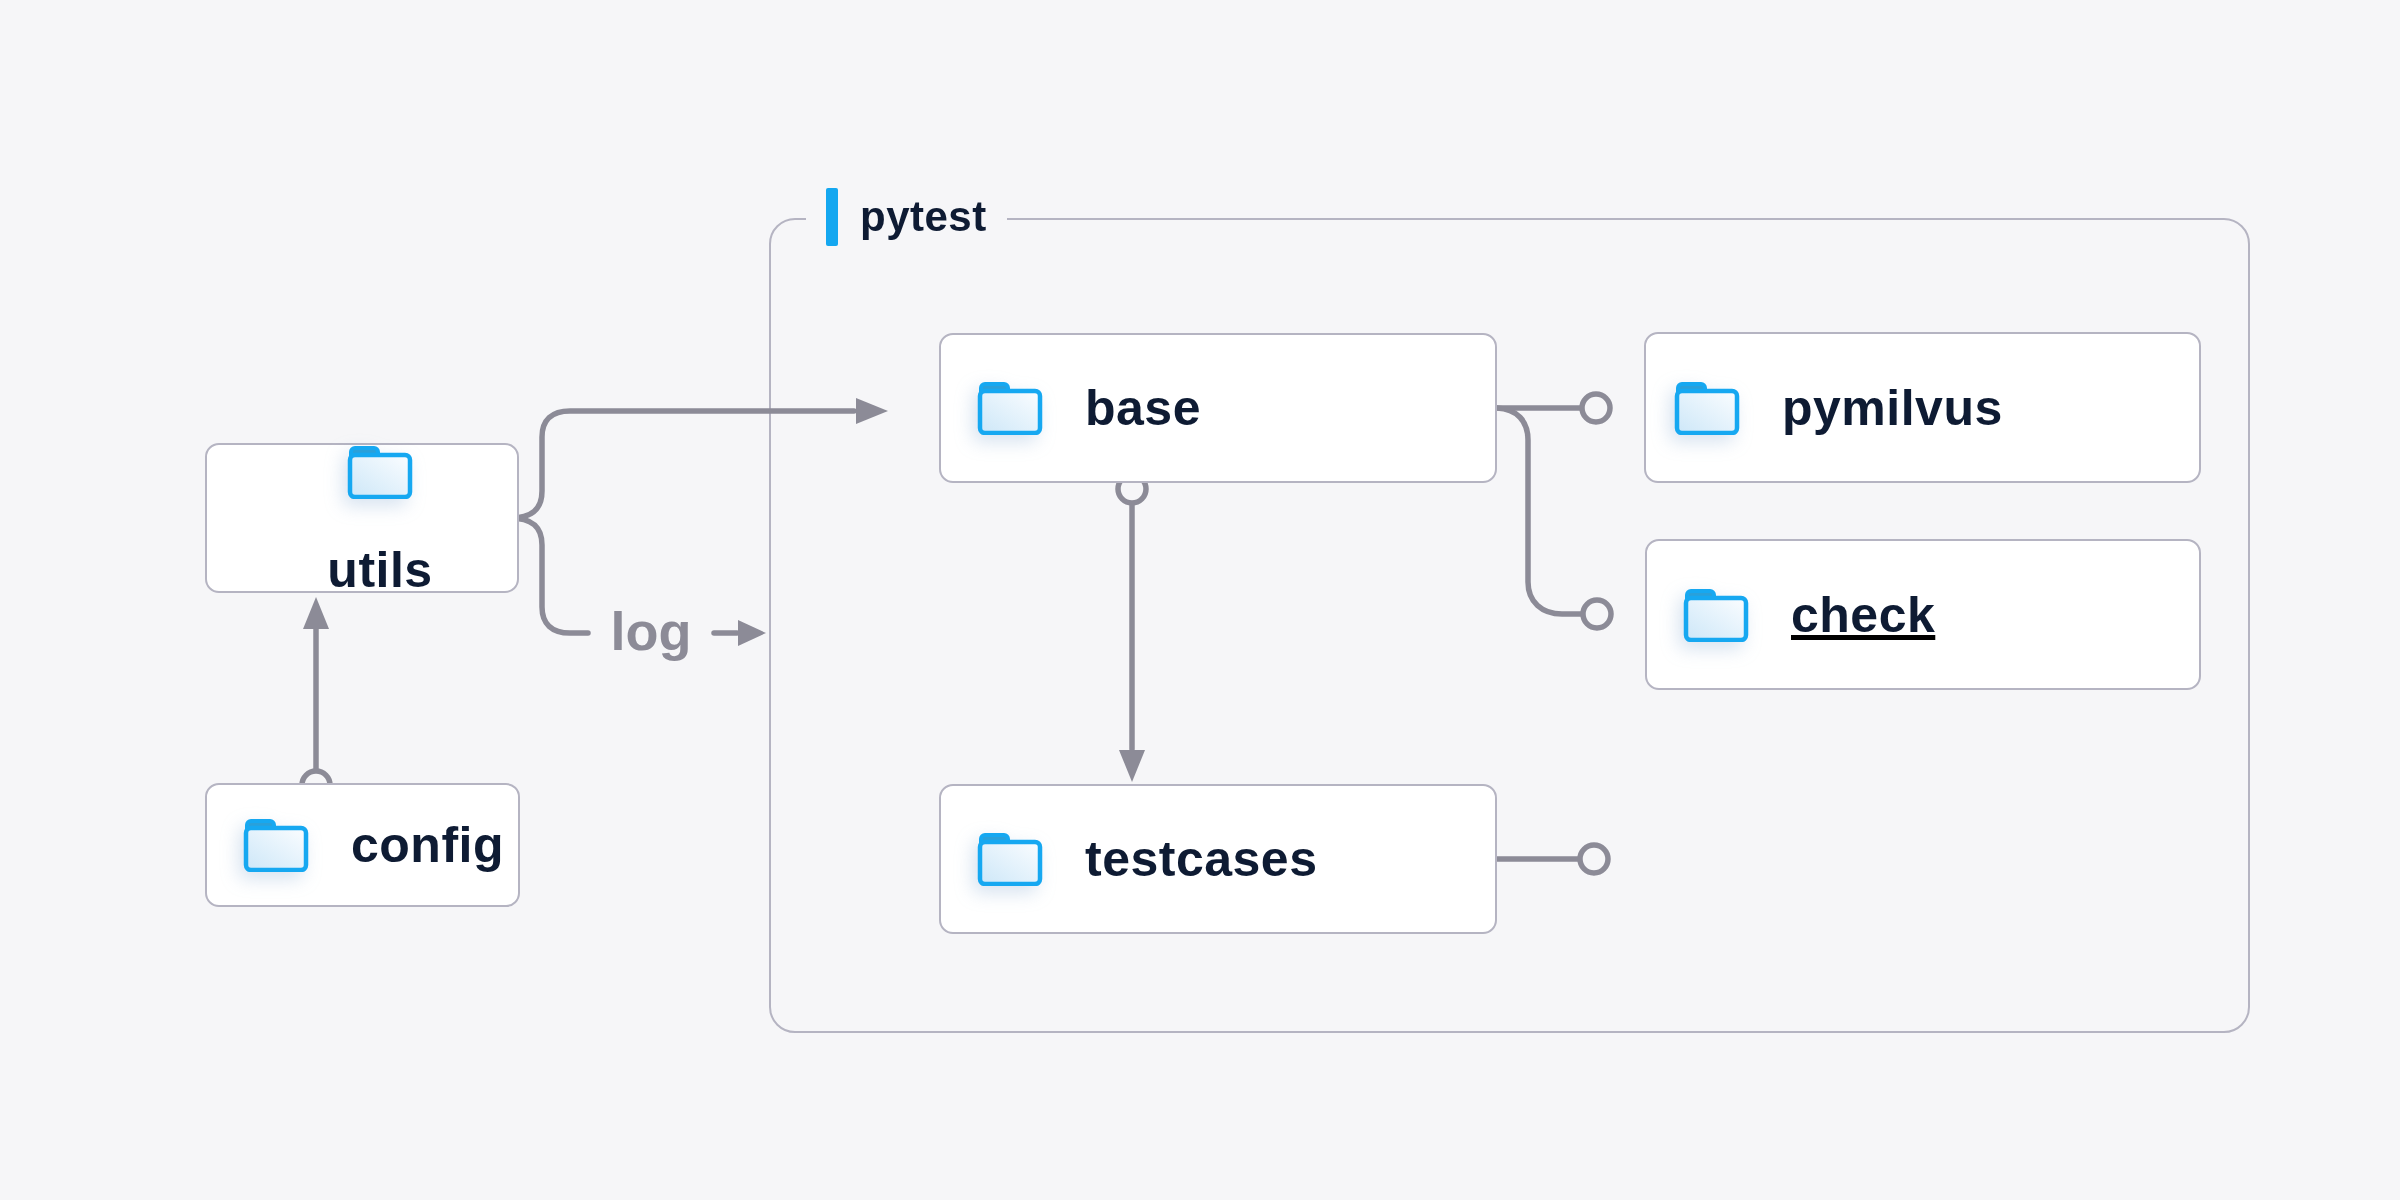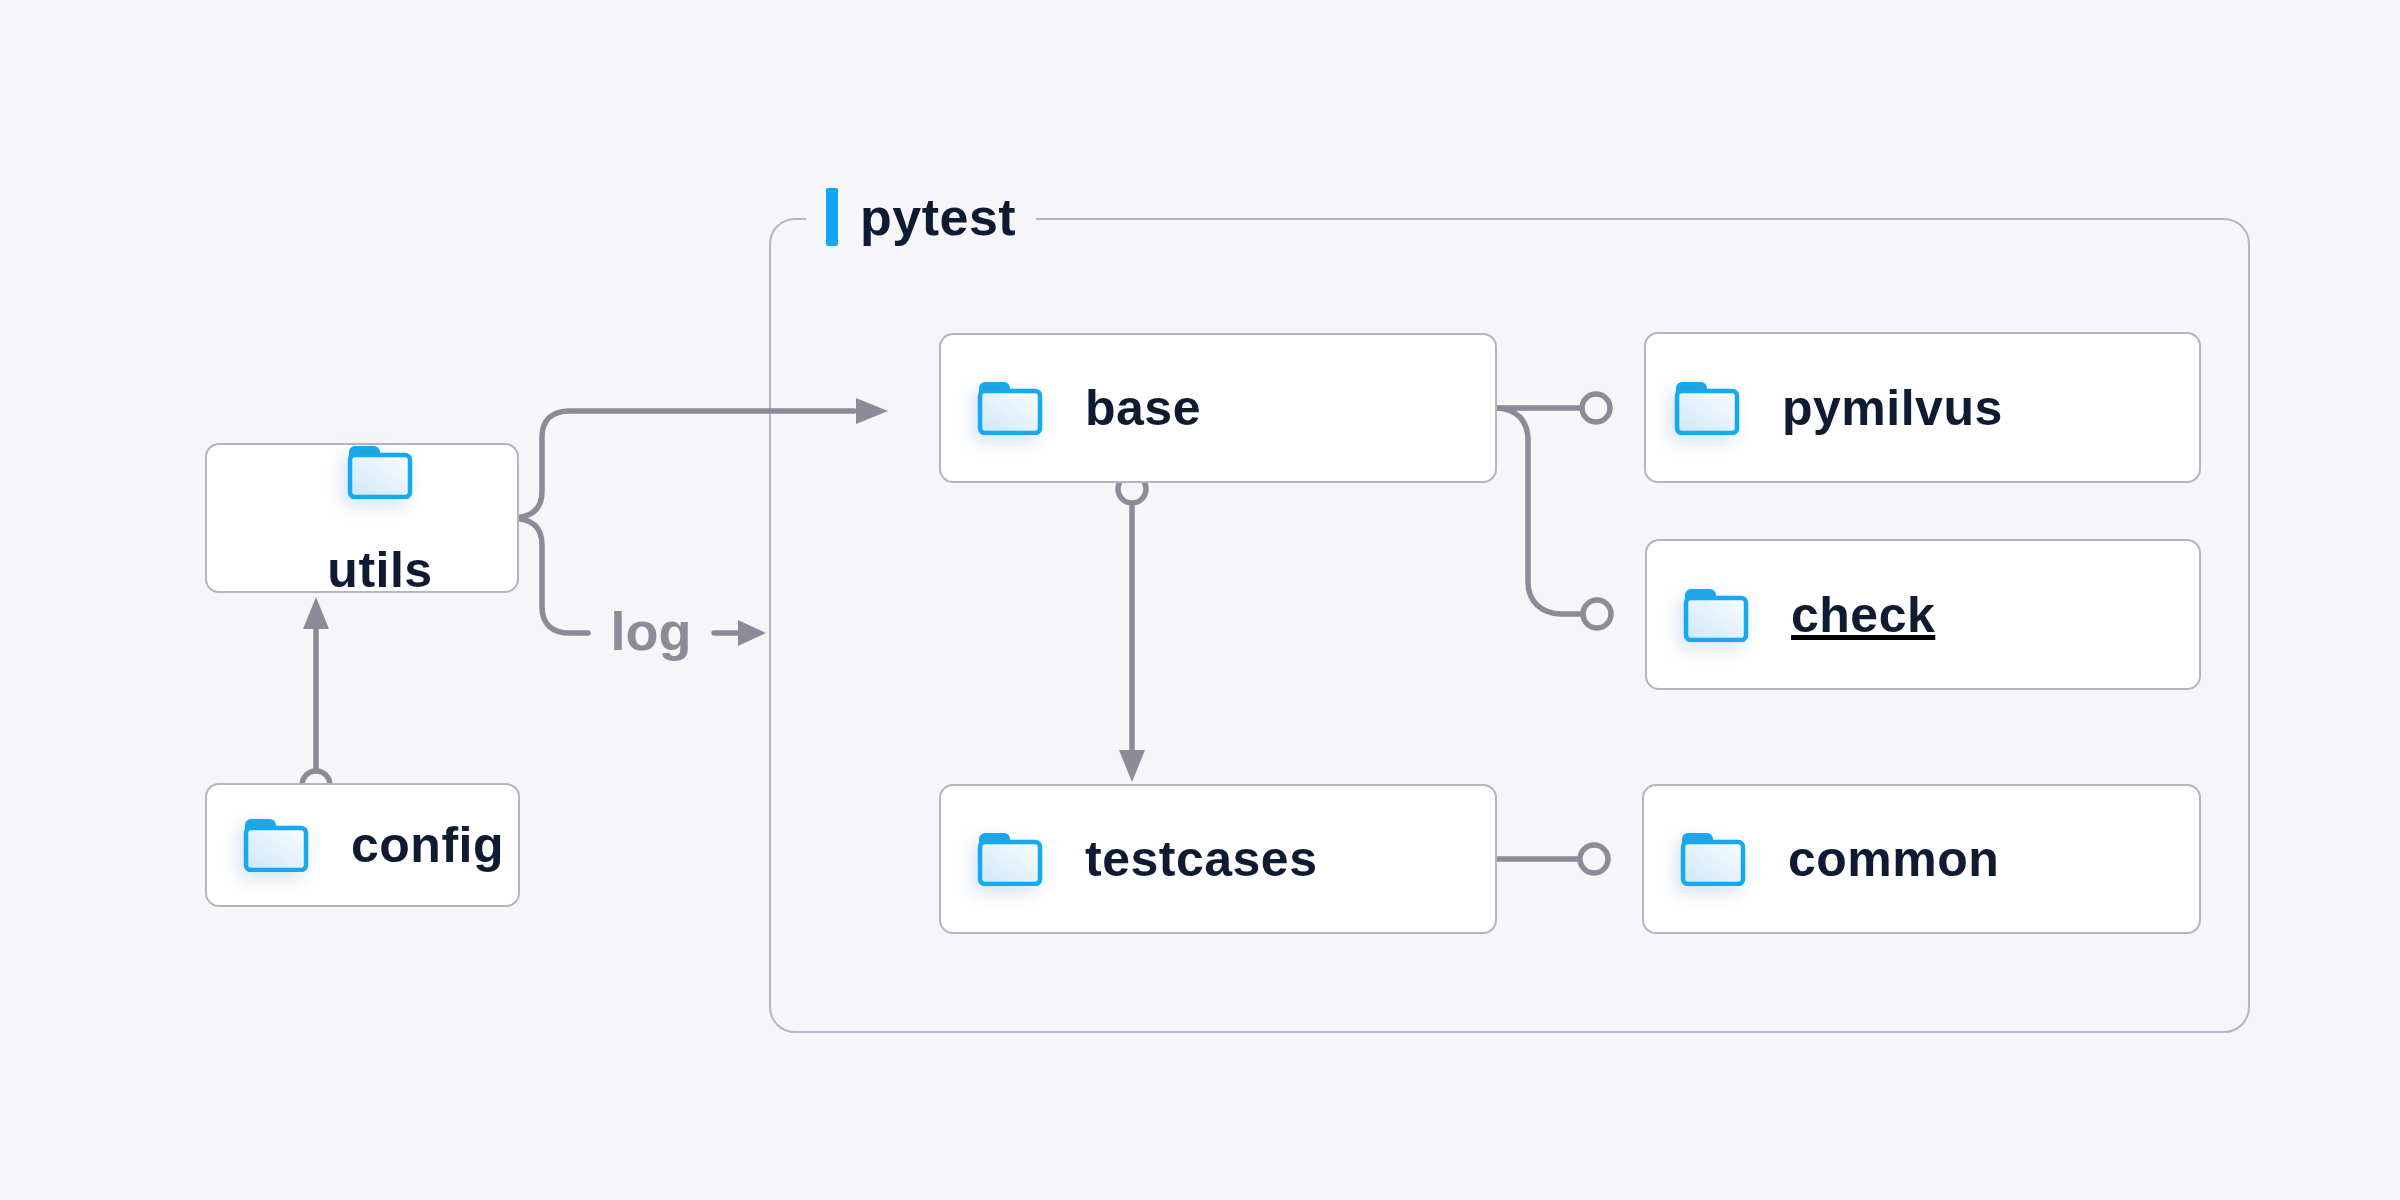--- a/index.html
+++ b/index.html
@@ -34,21 +34,21 @@
     padding: 0 20px;
     background: #f6f6f8;
     z-index: 3;
   }
   .group-label .accent-bar {
     width: 12px; height: 58px;
     background: #14a7f0;
     border-radius: 2px;
   }
   .group-label .group-title {
-    font-size: 52px;
+    font-size: 42px;
     font-weight: 700;
     color: #0e1b33;
     letter-spacing: 0.5px;
   }
 
   
   .node {
     position: absolute;
     background: #ffffff;
     border: 2.5px solid #b5b4c2;
@@ -221,21 +221,14 @@
   </div>
 
   <div class="node node-testcases">
     <svg class="folder" width="66" height="54" viewBox="0 0 66 54">
       <rect x="4" y="3" width="27" height="17" rx="4" fill="#2aa0da" stroke="#16a8f1" stroke-width="4"></rect>
       <rect x="3" y="10" width="60" height="42" rx="5" fill="url(#folderGrad)" stroke="#16a8f1" stroke-width="4.5"></rect>
     </svg>
     <span class="node-label">testcases</span>
   </div>
 
-  <div class="node node-common">
-    <svg class="folder" width="66" height="54" viewBox="0 0 66 54">
-      <rect x="4" y="3" width="27" height="17" rx="4" fill="#2aa0da" stroke="#16a8f1" stroke-width="4"></rect>
-      <rect x="3" y="10" width="60" height="42" rx="5" fill="url(#folderGrad)" stroke="#16a8f1" stroke-width="4.5"></rect>
-    </svg>
-    <span class="node-label">common</span>
-  </div>
 
 </div>
 
 </body></html>

